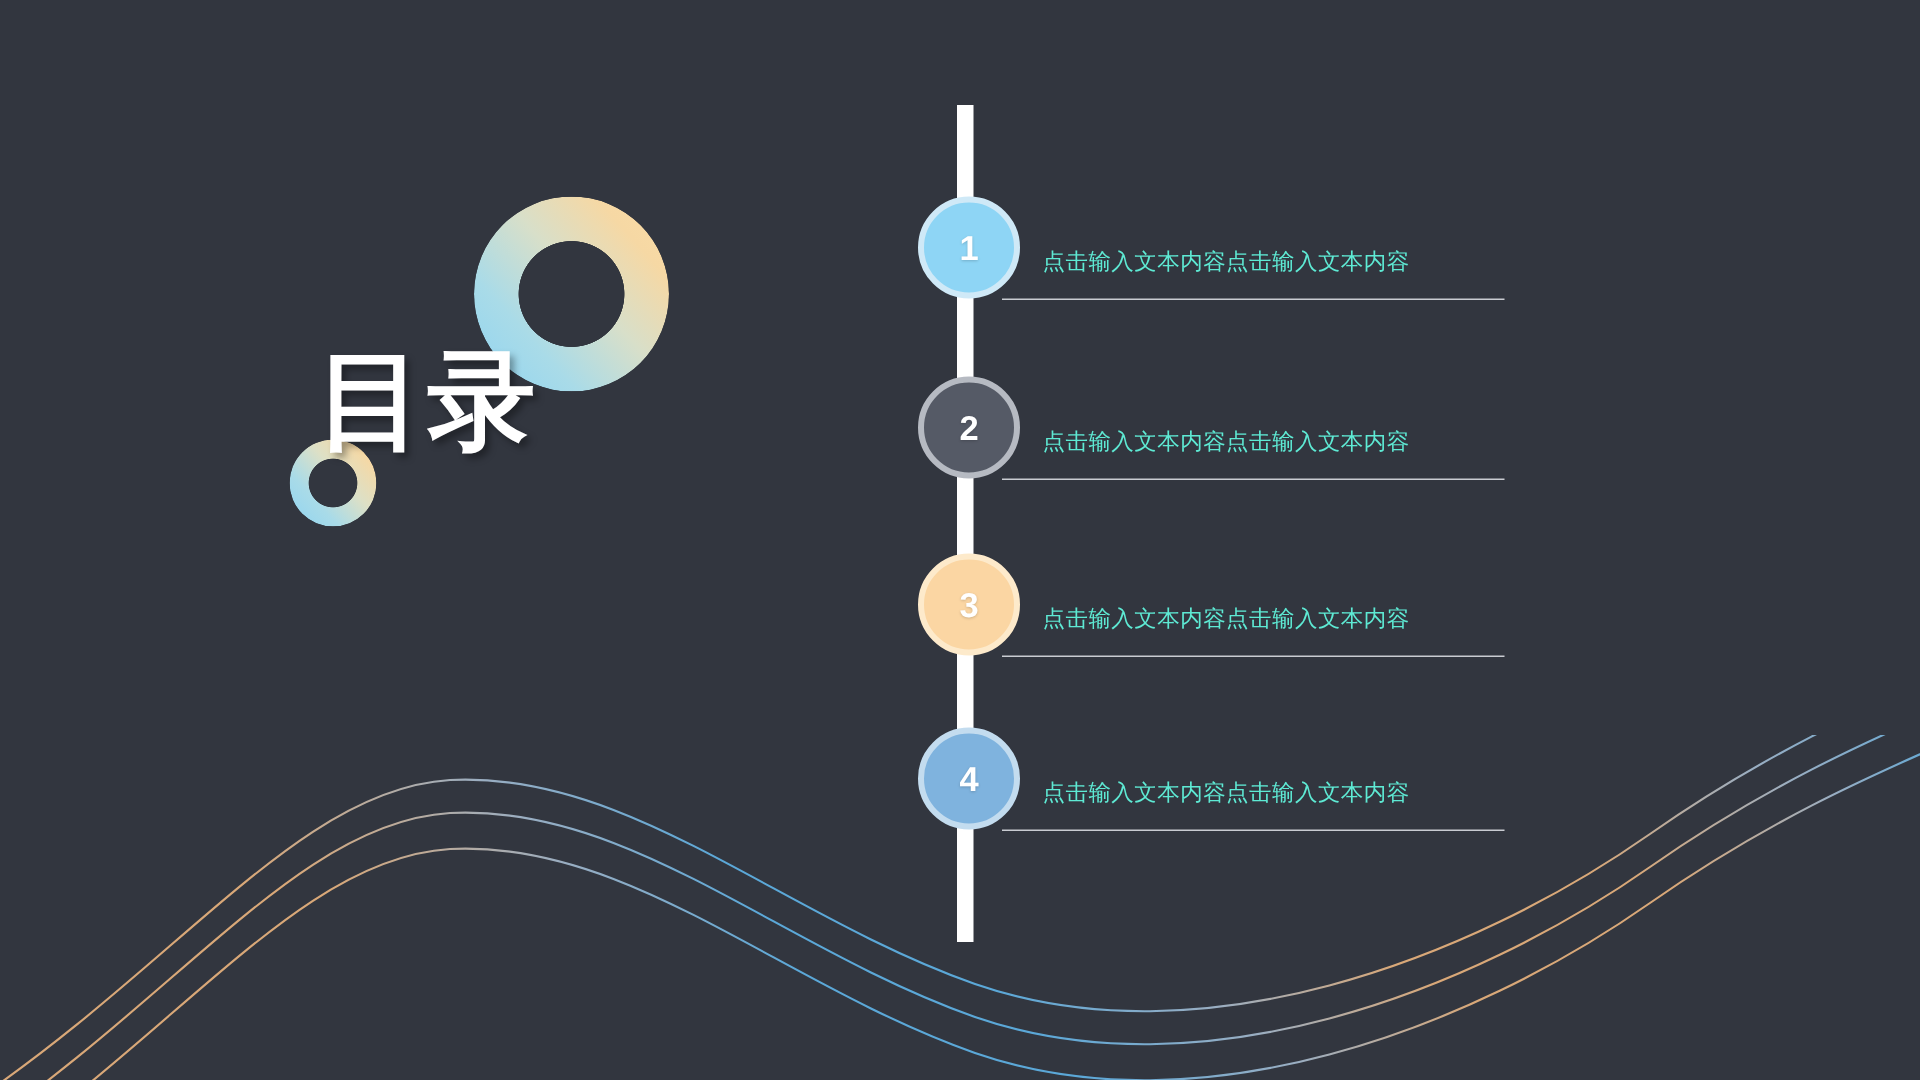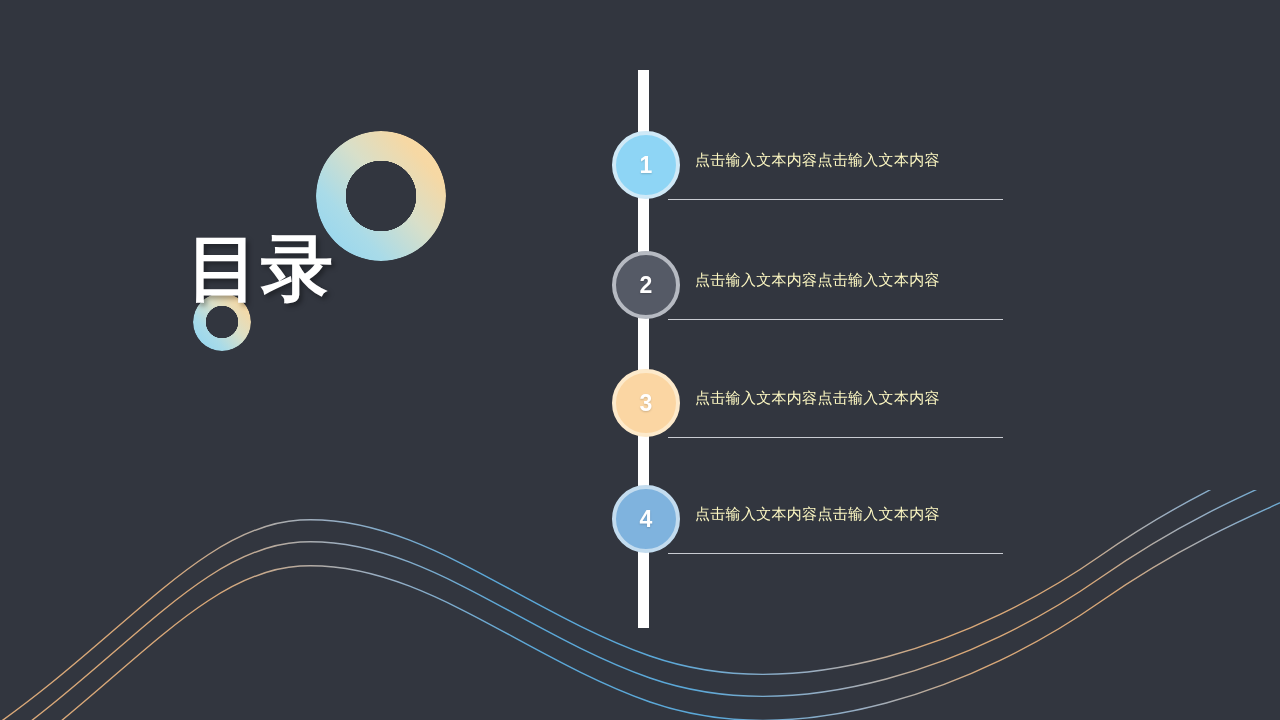--- a/index.html
+++ b/index.html
@@ -35,21 +35,21 @@
     left:193px; top:293px;
     width:58px; height:58px;
     background:linear-gradient(48deg,#8fd4f2 0%, #a9dbe8 30%, #dde0c6 58%, #f6d8a4 85%, #fbdca6 100%);
     -webkit-mask:radial-gradient(circle at center, transparent 0 16px, #000 16.5px);
     mask:radial-gradient(circle at center, transparent 0 16px, #000 16.5px);
   }
 
   
   .title {
     position:absolute;
-    left:187px; top:232px;
+    left:211px; top:232px;
     font-size:72px;
     font-weight:bold;
     color:#ffffff;
     letter-spacing:2px;
     line-height:1;
     text-shadow:3px 3px 5px rgba(0,0,0,0.35);
     white-space:nowrap;
   }
 
   
@@ -82,23 +82,23 @@
     border:4px solid transparent;
     text-shadow:0 1px 2px rgba(0,0,0,0.18);
   }
   .bullet.c0 { background:#8ed5f5; border-color:#cfe9f7; }
   .bullet.c1 { background:#555a66; border-color:#b6bac2; }
   .bullet.c2 { background:#fbd6a3; border-color:#fdeacb; }
   .bullet.c3 { background:#7fb3de; border-color:#c3dcef; }
 
   .toc-text {
     position:absolute;
-    left:83px; top:20px;
+    left:83px; top:34px;
     font-size:15px;
-    color:#fef9c3;
+    color:#5eead4;
     white-space:nowrap;
     letter-spacing:0.3px;
   }
   .toc-rule {
     position:absolute;
     left:56px; top:68px;
     width:335px; height:1px;
     background:#c9ccd2;
   }
 

